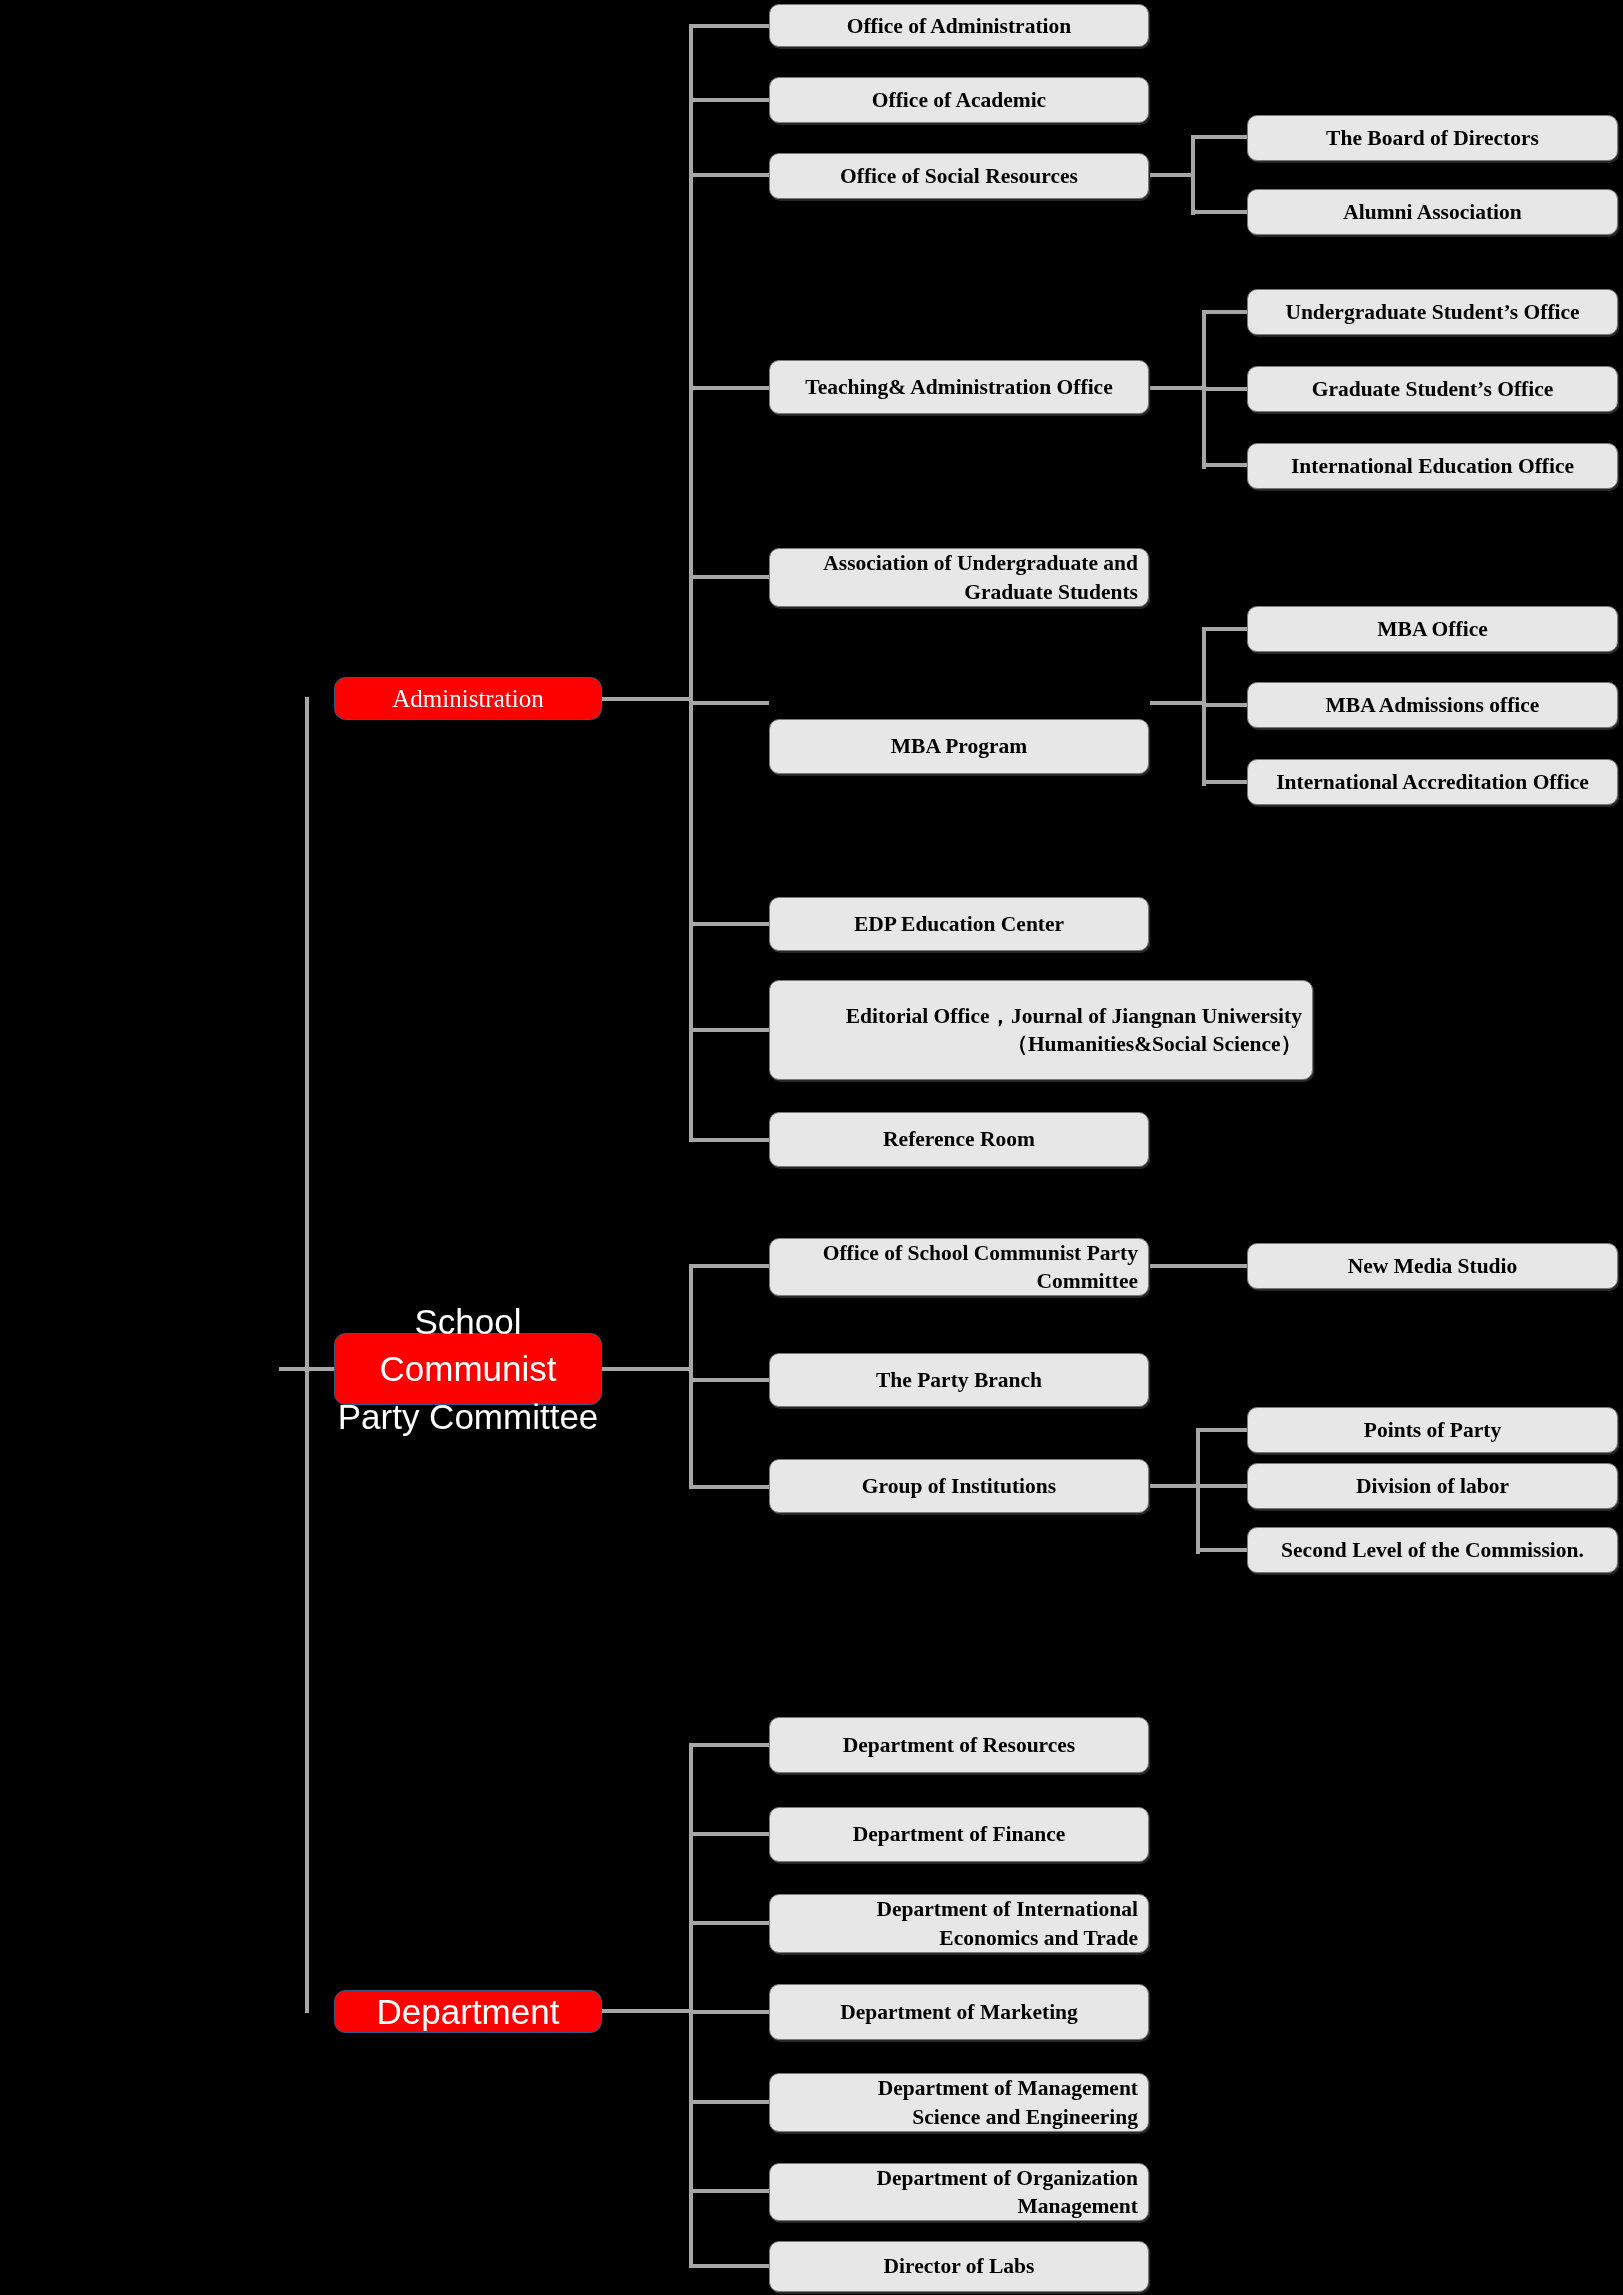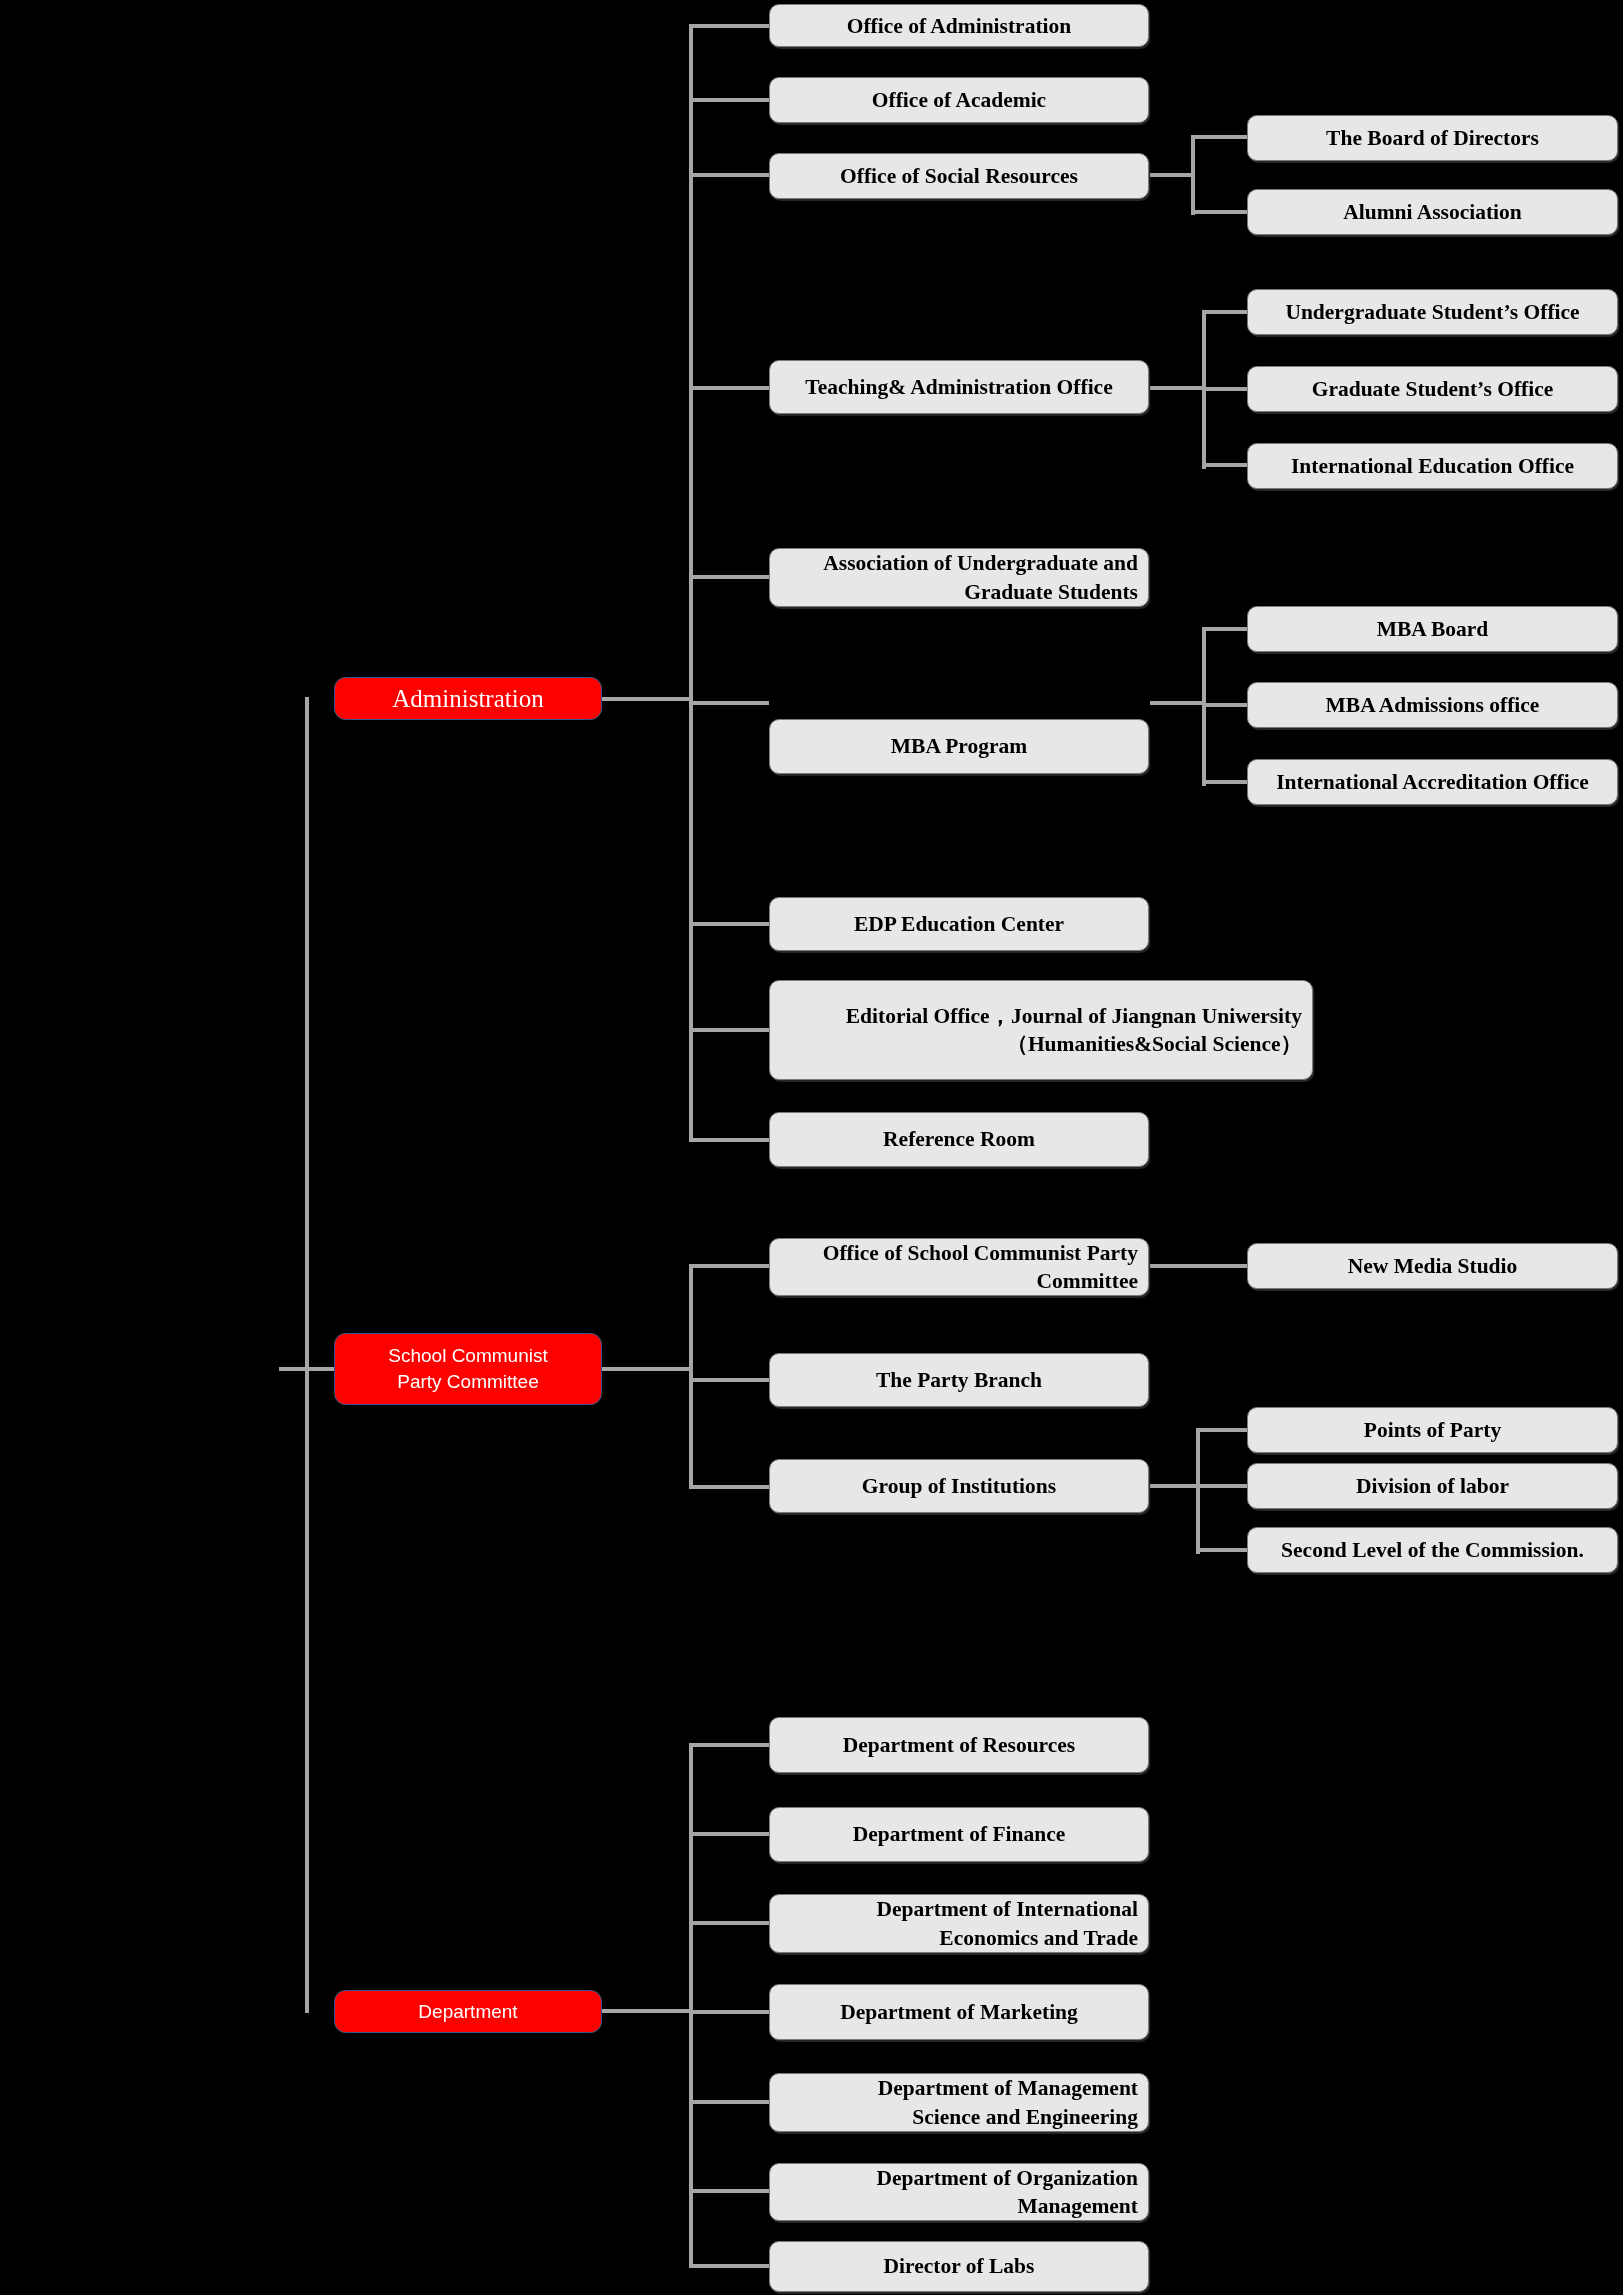--- a/index.html
+++ b/index.html
@@ -18,21 +18,21 @@
     background:var(--fill);border:1.9px solid var(--stroke);
     color:var(--text);font-weight:bold;font-size:21.5px;line-height:1.32;
     white-space:pre-line;box-shadow:1.3px 1.9px 0 rgba(70,70,70,.55);
   }
   .node.left{justify-content:flex-start;text-align:right;padding-left:16.5px;padding-right:10px;}
   .node.red{
     background:var(--red);border:1.9px solid var(--redborder);color:var(--redtext);
     font-weight:normal;border-radius:11.4px;box-shadow:none;
   }
   .node.red-serif{font-size:25px;font-family:"Liberation Serif","DejaVu Serif",serif;}
-  .node.red-sans{font-size:19px;font-family:"Liberation Sans","DejaVu Sans",sans-serif;line-height:1.35;justify-content:flex-end;}
+  .node.red-sans{font-size:35px;font-family:"Liberation Sans","DejaVu Sans",sans-serif;line-height:1.35;justify-content:flex-end;}
   .label{display:block;width:100%;}
 </style>
 </head>
 <body>
 
 <div id="canvas" style="--bg: #000000; --fill: #e7e7e7; --stroke: #7a7a7a; --line: #a6a6a6; --red: #fd0100; --redborder: #2e5c8a; --redtext: #ffffff;">
     <div class="edge" style="left: 279px; top: 1367px; width: 55px; height: 3.8px;"></div>
     <div class="edge" style="left: 305px; top: 697px; width: 3.8px; height: 1316px;"></div>
     <div class="edge" style="left: 602px; top: 697px; width: 91px; height: 3.8px;"></div>
     <div class="edge" style="left: 689px; top: 24px; width: 3.8px; height: 1117px;"></div>
@@ -106,21 +106,21 @@
     <div class="node left" style="left: 769px; top: 2073px; width: 380px; height: 59px;"><span class="label">Department of Management
 Science and Engineering</span></div>
     <div class="node left" style="left: 769px; top: 2163px; width: 380px; height: 58px;"><span class="label">Department of Organization
 Management</span></div>
     <div class="node" style="left: 769px; top: 2241px; width: 380px; height: 51px;"><span class="label">Director of Labs</span></div>
     <div class="node" style="left: 1247px; top: 115px; width: 371px; height: 46px;"><span class="label">The Board of Directors</span></div>
     <div class="node" style="left: 1247px; top: 189px; width: 371px; height: 46px;"><span class="label">Alumni Association</span></div>
     <div class="node" style="left: 1247px; top: 289px; width: 371px; height: 46px;"><span class="label">Undergraduate Student’s Office</span></div>
     <div class="node" style="left: 1247px; top: 366px; width: 371px; height: 46px;"><span class="label">Graduate Student’s Office</span></div>
     <div class="node" style="left: 1247px; top: 443px; width: 371px; height: 46px;"><span class="label">International Education Office</span></div>
-    <div class="node" style="left: 1247px; top: 606px; width: 371px; height: 46px;"><span class="label">MBA Board</span></div>
+    <div class="node" style="left: 1247px; top: 606px; width: 371px; height: 46px;"><span class="label">MBA Office</span></div>
     <div class="node" style="left: 1247px; top: 682px; width: 371px; height: 46px;"><span class="label">MBA Admissions office</span></div>
     <div class="node" style="left: 1247px; top: 759px; width: 371px; height: 46px;"><span class="label">International Accreditation Office</span></div>
     <div class="node" style="left: 1247px; top: 1243px; width: 371px; height: 46px;"><span class="label">New Media Studio</span></div>
     <div class="node" style="left: 1247px; top: 1407px; width: 371px; height: 46px;"><span class="label">Points of Party</span></div>
     <div class="node" style="left: 1247px; top: 1463px; width: 371px; height: 46px;"><span class="label">Division of labor</span></div>
     <div class="node" style="left: 1247px; top: 1527px; width: 371px; height: 46px;"><span class="label">Second Level of the Commission.</span></div>
   </div>
 
 
 </body></html>

